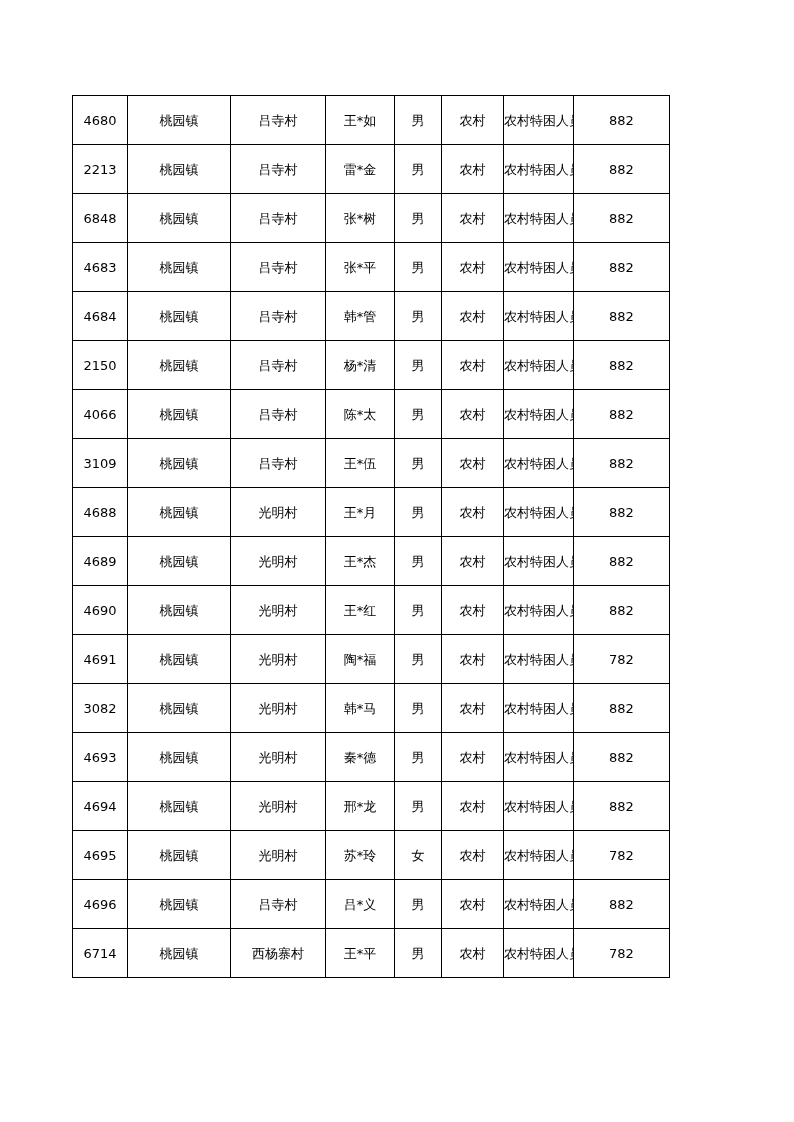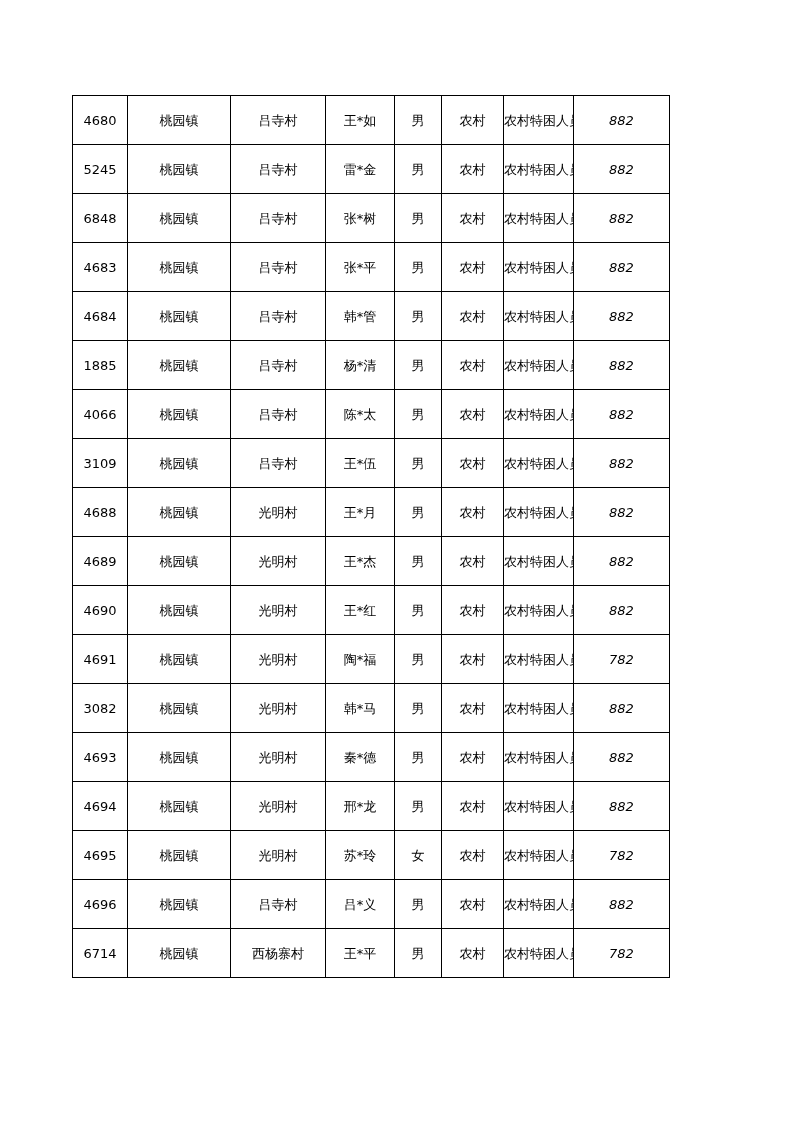--- a/index.html
+++ b/index.html
@@ -54,21 +54,20 @@
     word-break: break-all;
     padding: 0 1px;
   }
   td.cat .cat-inner {
     display: block;
     max-height: 47px;
     overflow: hidden;
   }
   td.amount {
     font-size: 13.5px;
-    font-style: italic;
   }
   td.seq {
     font-size: 13.5px;
   }
 </style>
 </head>
 <body>
 
 <div class="page">
   <table class="roster">
@@ -89,21 +88,21 @@
           <td>吕寺村</td>
           <td>王*如</td>
           <td>男</td>
           <td>农村</td>
           <td class="cat">
             <span class="cat-inner">农村特困人员集中供养</span>
           </td>
           <td class="amount">882</td>
         </tr>
         <tr>
-          <td class="seq">5245</td>
+          <td class="seq">2213</td>
           <td>桃园镇</td>
           <td>吕寺村</td>
           <td>雷*金</td>
           <td>男</td>
           <td>农村</td>
           <td class="cat">
             <span class="cat-inner">农村特困人员集中供养</span>
           </td>
           <td class="amount">882</td>
         </tr>
@@ -137,21 +136,21 @@
           <td>吕寺村</td>
           <td>韩*管</td>
           <td>男</td>
           <td>农村</td>
           <td class="cat">
             <span class="cat-inner">农村特困人员集中供养</span>
           </td>
           <td class="amount">882</td>
         </tr>
         <tr>
-          <td class="seq">1885</td>
+          <td class="seq">2150</td>
           <td>桃园镇</td>
           <td>吕寺村</td>
           <td>杨*清</td>
           <td>男</td>
           <td>农村</td>
           <td class="cat">
             <span class="cat-inner">农村特困人员集中供养</span>
           </td>
           <td class="amount">882</td>
         </tr>

